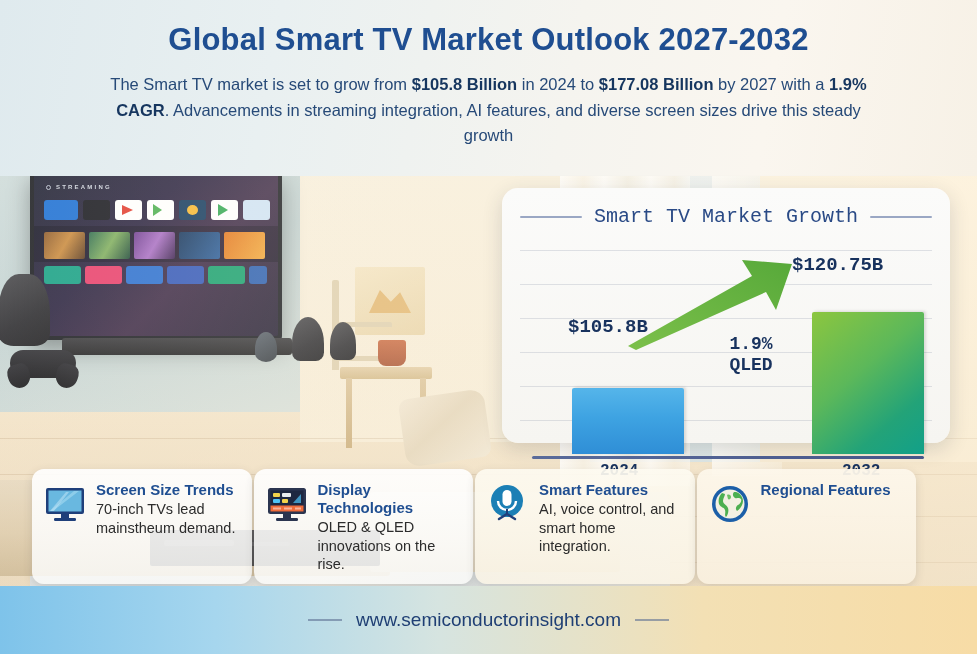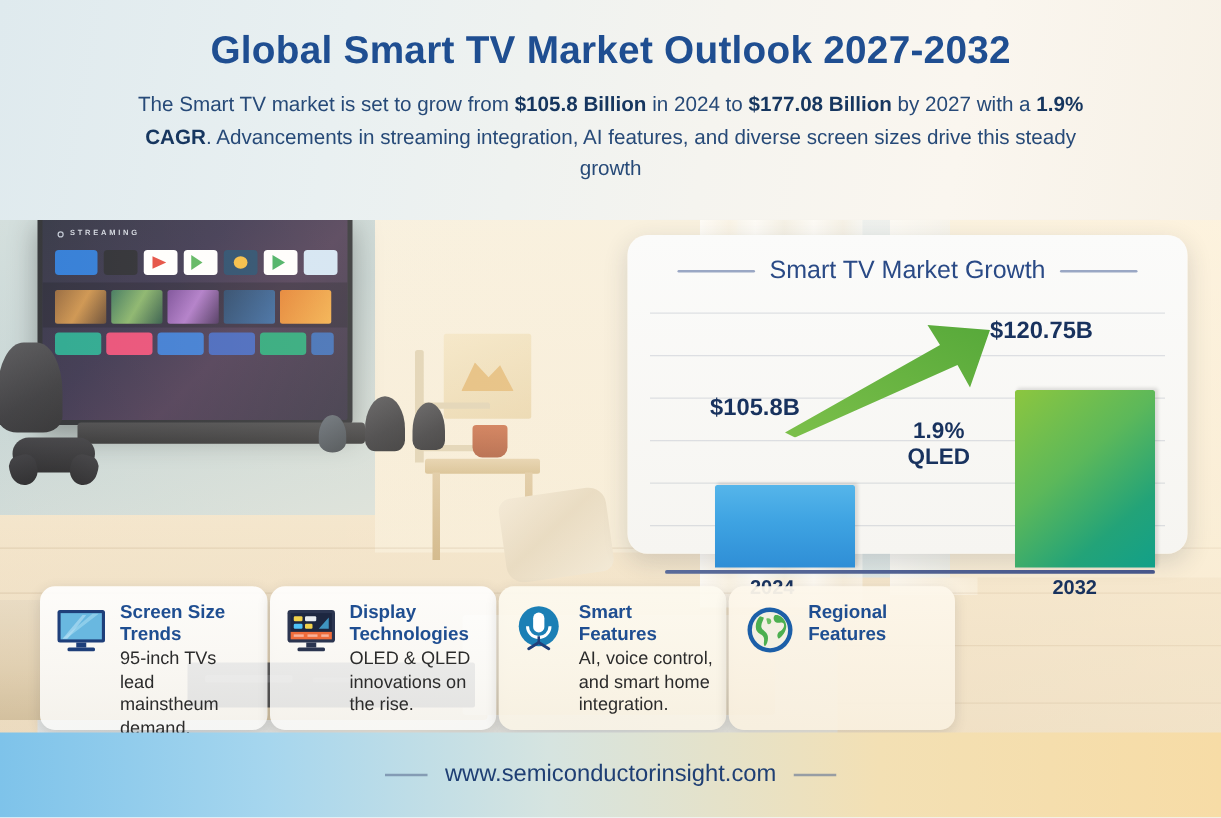--- a/index.html
+++ b/index.html
@@ -206,20 +206,21 @@
     padding:0 92px;
   }
   .subtitle b{ font-weight:700; color:#16365f; }
 
   
   .chart-panel{
     position:absolute; left:502px; top:188px; width:448px; height:255px;
     background:linear-gradient(180deg,#fbfbfa 0%,#f6f5f1 100%);
     border-radius:16px;
     box-shadow:0 6px 20px rgba(40,50,70,.16);
+    font-family:Liberation Mono, monospace;
   }
   .chart-title-row{
     display:flex; align-items:center; justify-content:center; gap:12px;
     padding-top:17px;
   }
   .chart-title-row .rule{ width:62px; height:2px; background:#9aa7c4; border-radius:1px;}
   .chart-title{ font-size:20px; color:#2a4a86; font-weight:400;}
   .plot{
     position:absolute; left:18px; top:58px; width:412px; height:152px;
   }
@@ -248,21 +249,21 @@
   }
   .arrow{ position:absolute; left:106px; top:12px; width:180px; height:92px; }
   .xlab{
     position:absolute; top:216px; font-size:16px; font-weight:700; color:#18325e;
   }
   .xlab-2024{ left:80px; }
   .xlab-2032{ left:322px; }
 
   
   .cards{
-    position:absolute; left:32px; top:469px; width:732px; height:115px;
+    position:absolute; left:32px; top:469px; width:884px; height:115px;
     display:flex; gap:2px;
   }
   .card{
     flex:1; border-radius:12px;
     background:linear-gradient(180deg,rgba(255,255,255,.90) 0%,rgba(250,250,248,.86) 100%);
     box-shadow:0 3px 10px rgba(60,60,70,.16);
     display:flex; gap:10px; padding:12px 10px 10px 12px;
   }
   .card:nth-child(3){background:linear-gradient(180deg,rgba(253,250,240,.92),rgba(250,244,230,.88));}
   .card:nth-child(4){background:linear-gradient(180deg,rgba(253,247,235,.94),rgba(249,240,223,.9));}
@@ -433,21 +434,21 @@
           <rect x="2" y="5" width="38" height="26" rx="2" fill="#1f3f7a"></rect>
           <rect x="4.5" y="7.5" width="33" height="21" fill="#69b8e0"></rect>
           <path d="M6,28 L30,8 L35,8 L9,28 Z" fill="#9ad4ee" opacity=".75"></path>
           <path d="M6,28 L22,9 L25,9 L10,28 Z" fill="#bfe4f5" opacity=".55"></path>
           <rect x="17" y="31" width="8" height="4" fill="#1f3f7a"></rect>
           <rect x="10" y="35" width="22" height="3" rx="1.2" fill="#1f3f7a"></rect>
         </svg>
       </div>
       <div class="card-body">
         <div class="card-title">Screen Size Trends</div>
-        <div class="card-text">95-inch TVs lead mainstheum demand.</div>
+        <div class="card-text">70-inch TVs lead mainstheum demand.</div>
       </div>
     </div>
 
     <div class="card">
       <div class="card-icon">
         <svg viewBox="0 0 42 42" width="42" height="42">
           <rect x="2" y="5" width="38" height="26" rx="2.5" fill="#2b3550"></rect>
           <rect x="4.5" y="7.5" width="33" height="21" fill="#1d2740"></rect>
           <rect x="7" y="10" width="7" height="4" rx="1" fill="#f2d24b"></rect>
           <rect x="16" y="10" width="9" height="4" rx="1" fill="#e8ecef"></rect>

